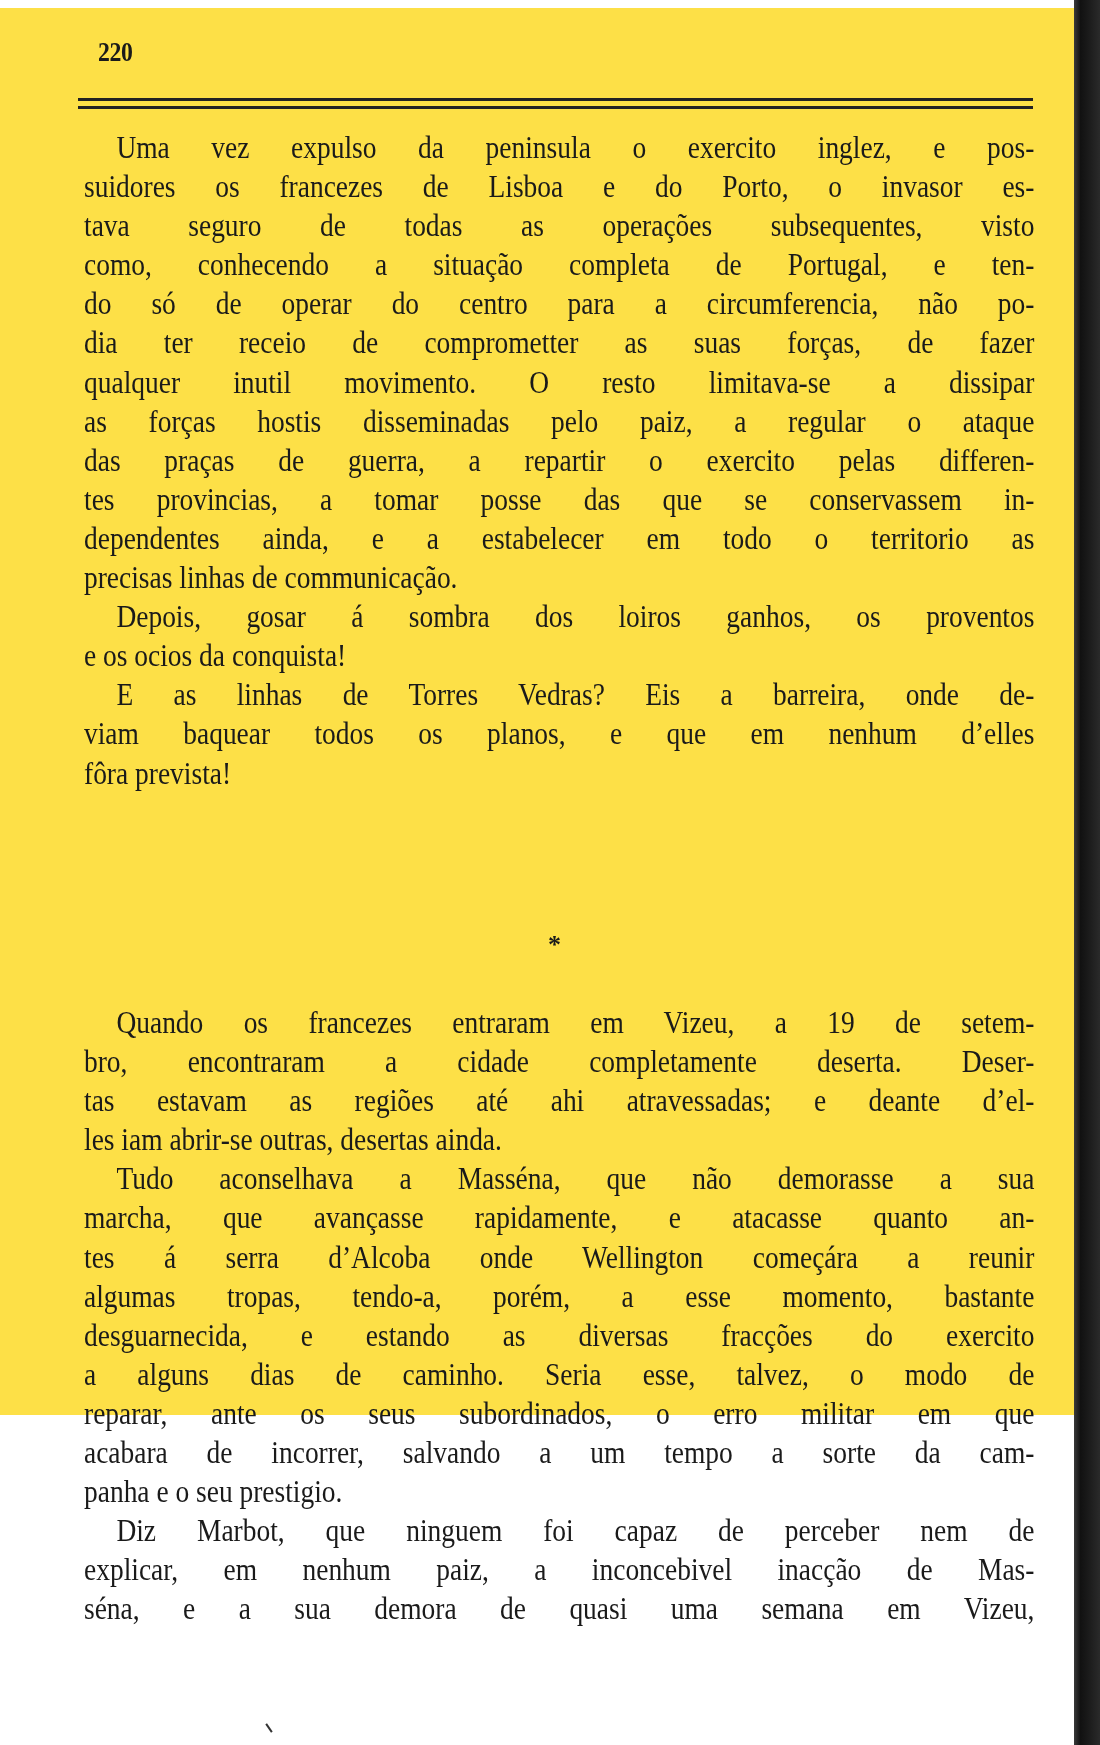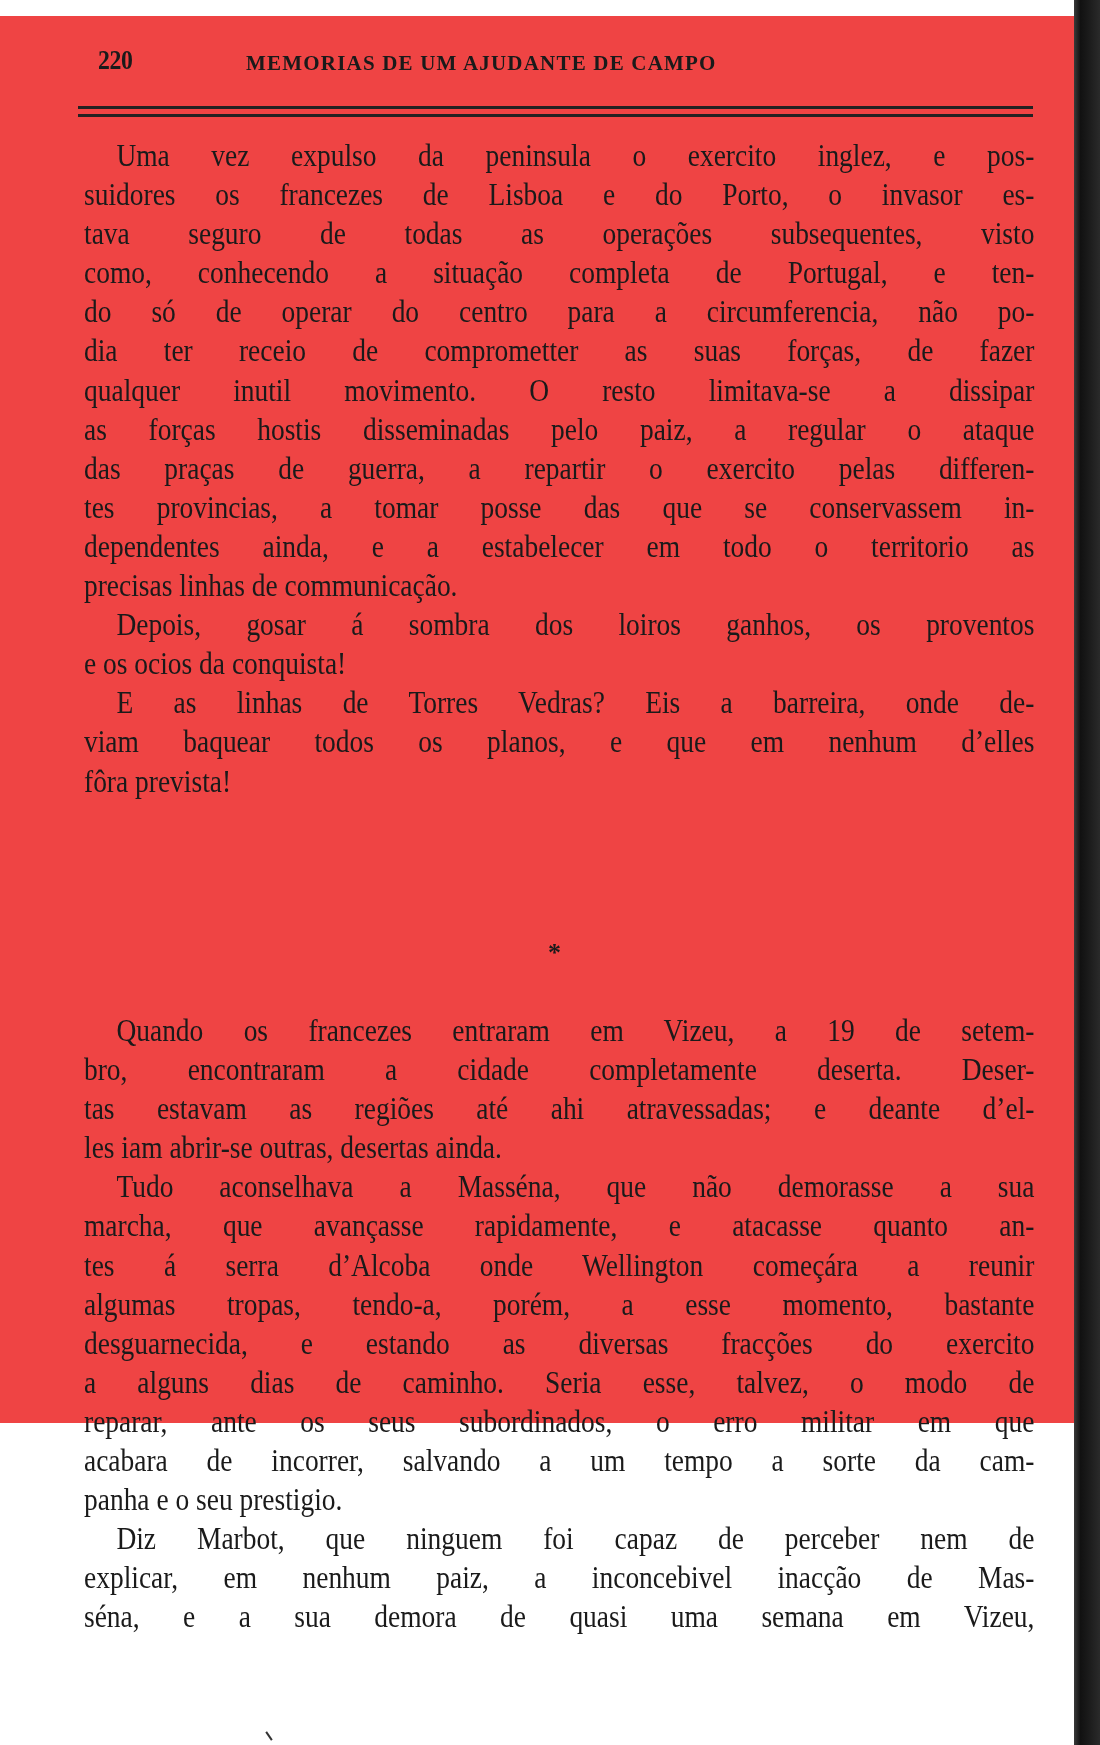--- a/index.html
+++ b/index.html
@@ -2,21 +2,21 @@
 <html><head>
 <meta charset="utf-8">
 <style>
   html, body { margin: 0; padding: 0; }
   body {
     width: 1100px; height: 1745px; position: relative; overflow: hidden;
     background: #ffffff;
     font-family: "Liberation Serif", "DejaVu Serif", serif;
     color: #1a1a1a;
   }
-  .page { position: absolute; left: 0; top: 16px; width: 1076px; height: 1407px; background: #ef4444; }
+  .page { position: absolute; left: 0; top: 8px; width: 1076px; height: 1407px; background: #fde047; }
   .binding {
     position: absolute; top: 0; right: 0; width: 26px; height: 1745px;
     background: linear-gradient(to right, #3a3a3a 0%, #111 25%, #1c1c1c 60%, #2a2a2a 100%);
   }
   .header {
     position: absolute; top: 28px; left: 98px; width: 930px; height: 40px;
   }
   .page-number {
     position: absolute; left: 0; top: 0;
     font-size: 28px; font-weight: bold; letter-spacing: -0.5px;
@@ -42,21 +42,20 @@
     position: absolute; left: 548px; top: 922px; font-size: 26px; font-weight: bold;
   }
   .stray-mark { position: absolute; left: 268px; top: 1715px; width: 2px; height: 10px; background: #333; transform: rotate(-35deg); }
 </style>
 </head>
 <body>
 
 <div class="page">
   <div class="header">
     <span class="page-number">220</span>
-    <span class="running-title">MEMORIAS DE UM AJUDANTE DE CAMPO</span>
   </div>
   <div class="rule r1"></div>
   <div class="rule r2"></div>
 
   <div class="text-block" style="top:121px;">
 
     <div>
       <span class="line indent">Uma vez expulso da peninsula o exercito inglez, e pos-</span>
       <span class="line">suidores os francezes de Lisboa e do Porto, o invasor es-</span>
       <span class="line">tava seguro de todas as operações subsequentes, visto</span>

